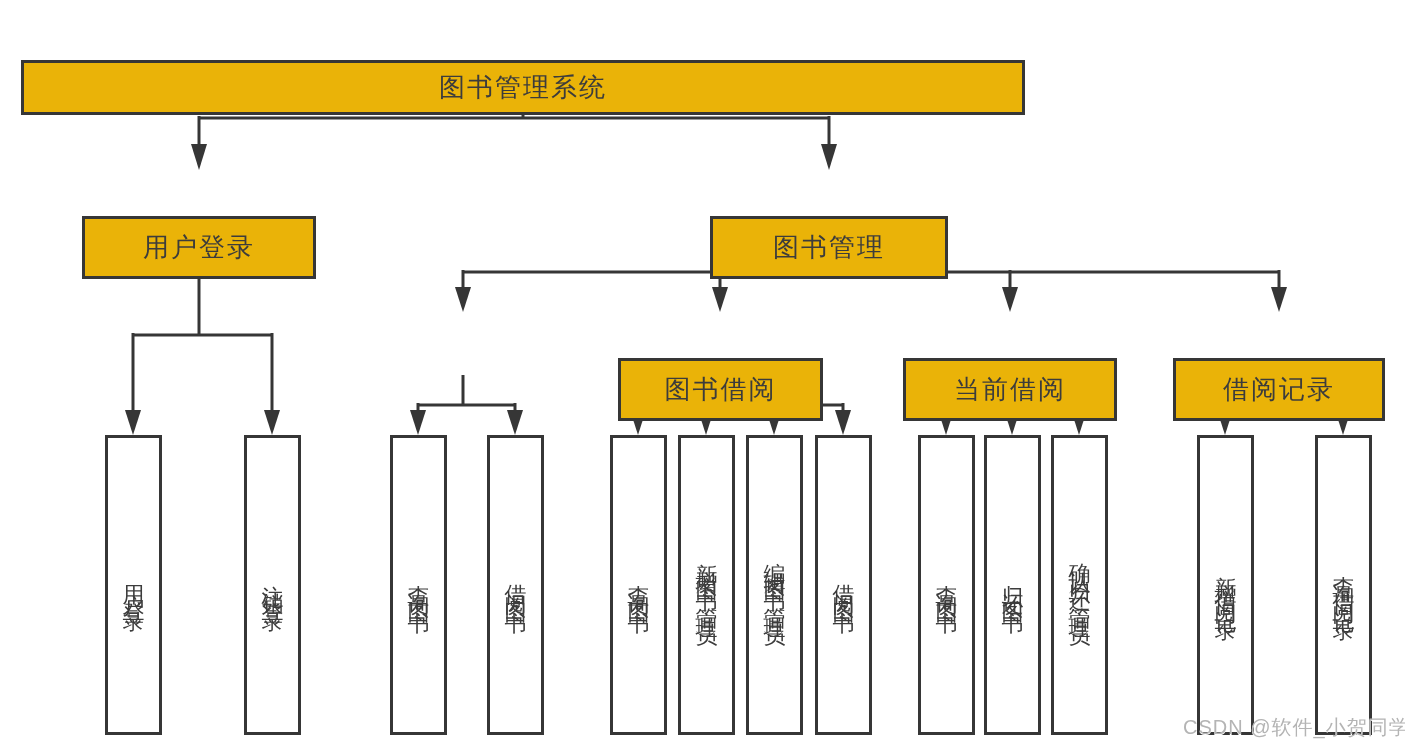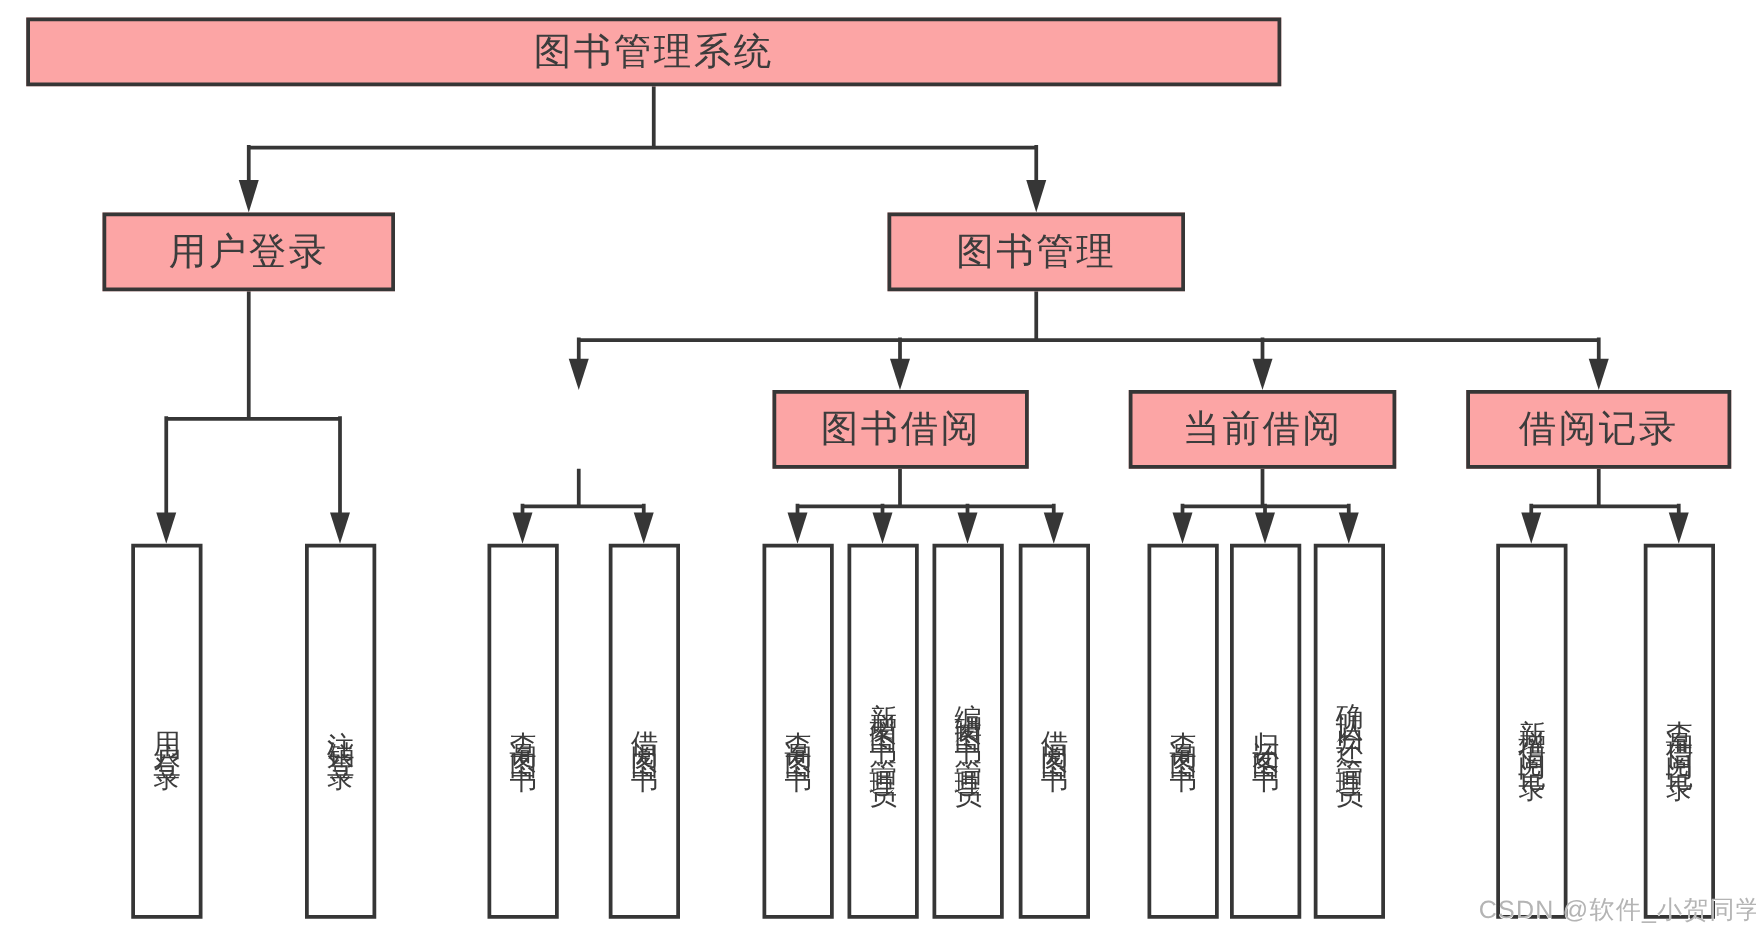--- a/index.html
+++ b/index.html
@@ -17,29 +17,30 @@
   .connectors {
     position: absolute;
     left: 0; top: 0;
     width: 1405px;
     height: 747px;
     pointer-events: none;
   }
 
   .node {
     position: absolute;
-    background: #fca5a5;
+    background: #eab308;
     border: 3px solid #363636;
     display: flex;
     align-items: center;
     justify-content: center;
     color: #3c3c3c;
-    font-size: 30px;
+    font-size: 26px;
     letter-spacing: 2px;
     white-space: nowrap;
+    margin-top: 46px;
   }
 
   .leaf {
     position: absolute;
     background: #ffffff;
     border: 3px solid #363636;
     width: 57px;
     height: 300px;
     top: 435px;
     display: flex;

